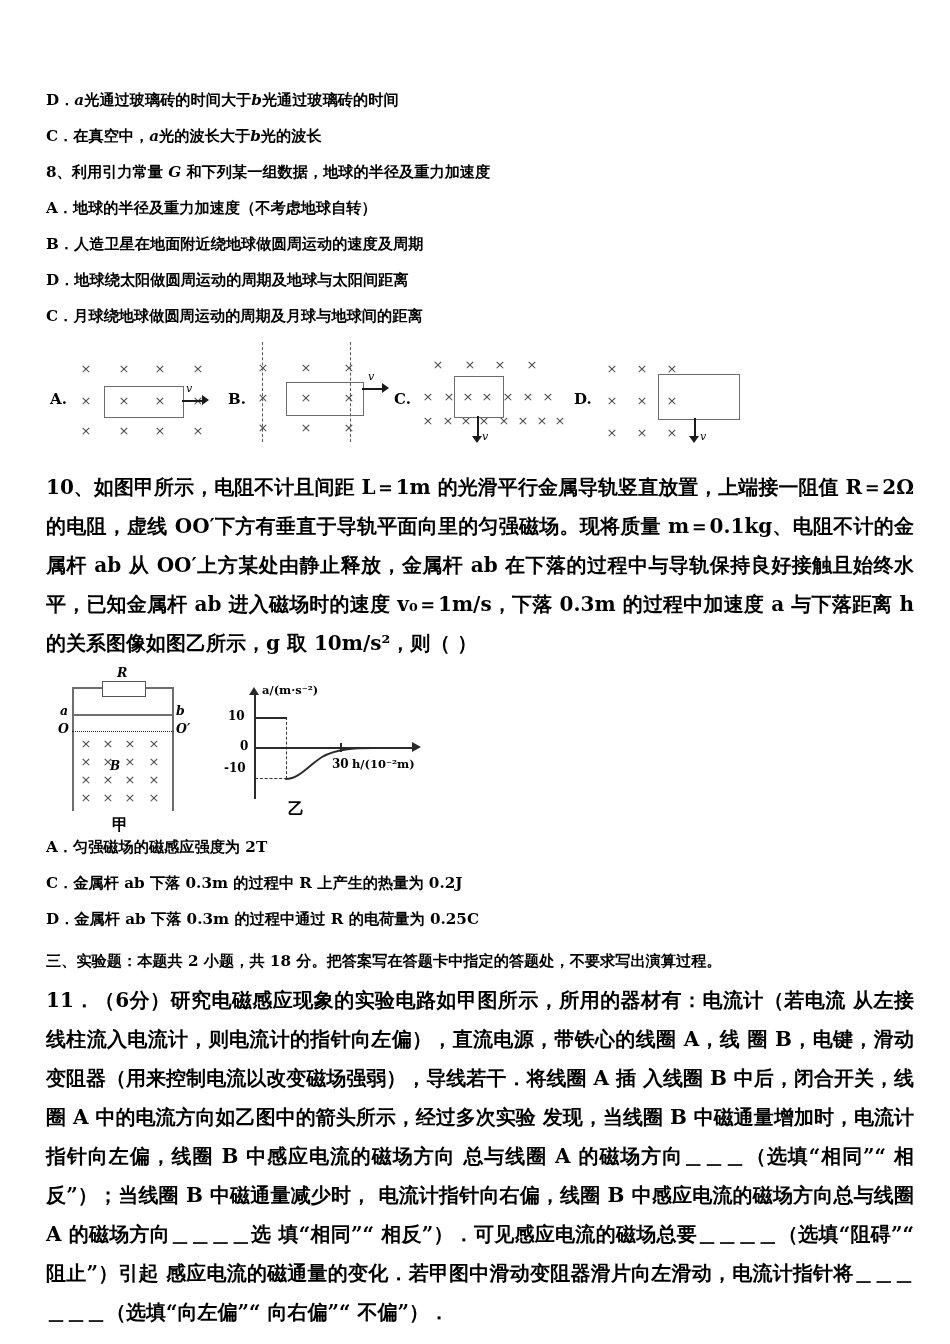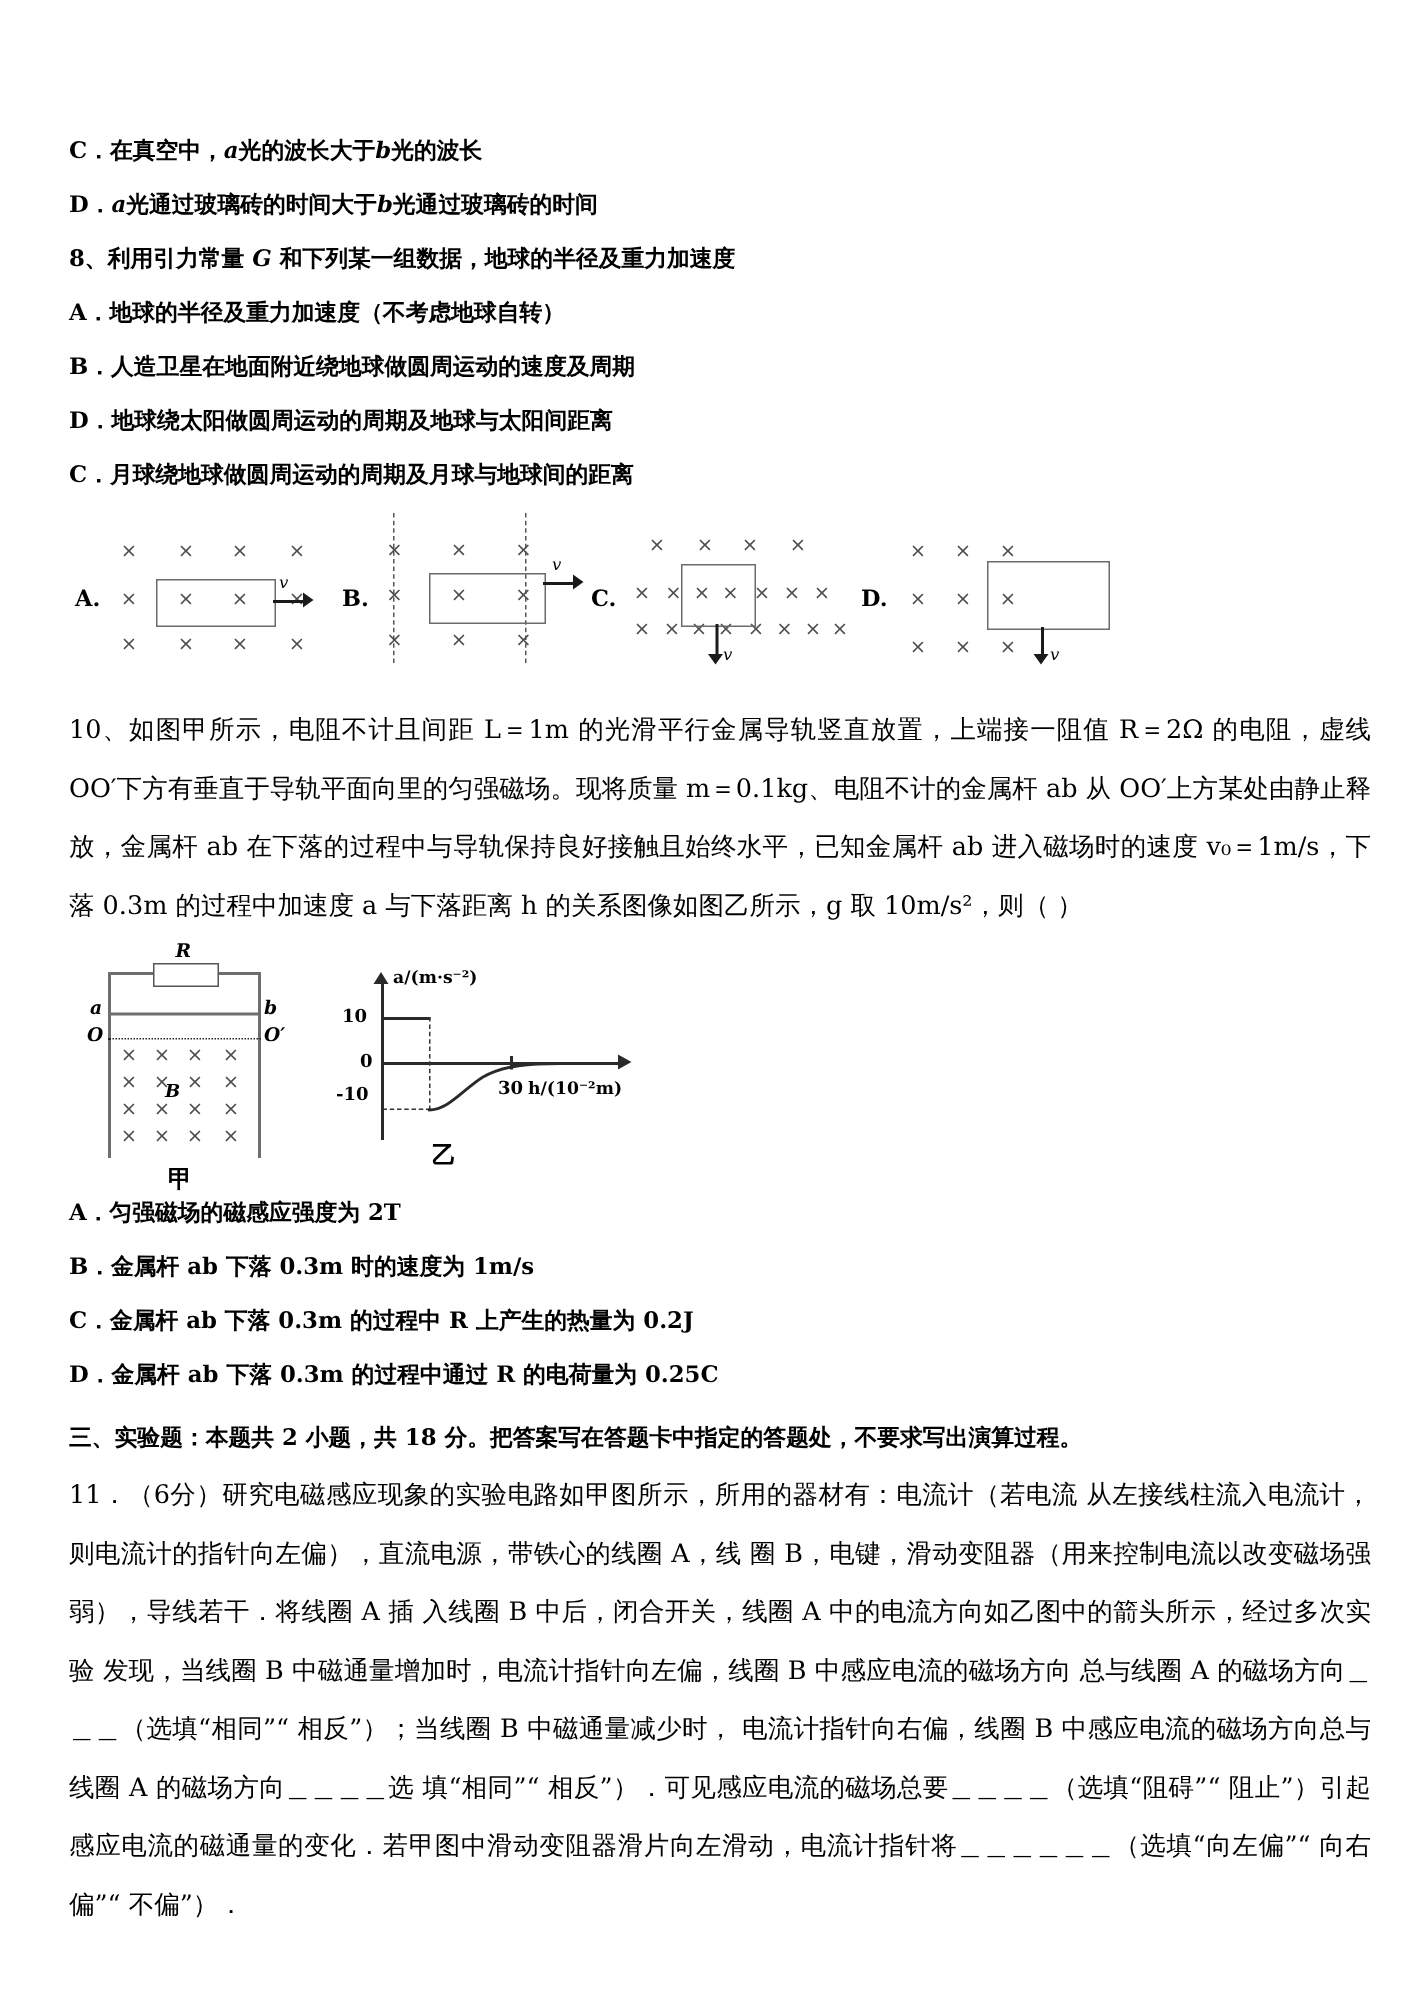--- a/index.html
+++ b/index.html
@@ -38,23 +38,23 @@
     display: inline-block;
     min-width: 26px;
     font-family: "DejaVu Serif", "Liberation Serif", serif;
   }
   .qline {
     font-size: 15.2px;
     line-height: 36px;
     font-weight: 700;
   }
   .para {
-    font-size: 17px;
+    font-size: 20px;
     line-height: 39px;
-    font-weight: 400;
+    font-weight: 700;
     text-align: justify;
   }
   i, .it { font-style: italic; }
 
   
   .q9row {
     position: relative;
     height: 118px;
     margin-top: 6px;
   }
@@ -146,24 +146,24 @@
   .dashh { position: absolute; border-top: 1.4px dashed #333; }
   .dashvv { position: absolute; border-left: 1.4px dashed #333; }
 </style>
 </head>
 <body>
 
 <div class="page">
   <div class="content">
 
     <div class="opt">
+      <span class="lbl">D．</span><i>a</i><span>光通过玻璃砖的时间大于</span><i>b</i><span>光通过玻璃砖的时间</span>
+    </div>
+    <div class="opt">
       <span class="lbl">C．</span><span>在真空中，</span><i>a</i><span>光的波长大于</span><i>b</i><span>光的波长</span>
-    </div>
-    <div class="opt">
-      <span class="lbl">D．</span><i>a</i><span>光通过玻璃砖的时间大于</span><i>b</i><span>光通过玻璃砖的时间</span>
     </div>
 
     <div class="qline">
       <span>8、利用引力常量</span>&nbsp;<i>G</i>&nbsp;<span>和下列某一组数据，地球的半径及重力加速度</span>
     </div>
     <div class="opt">
       <span class="lbl">A．</span><span>地球的半径及重力加速度（不考虑地球自转）</span>
     </div>
     <div class="opt">
       <span class="lbl">B．</span><span>人造卫星在地面附近绕地球做圆周运动的速度及周期</span>
@@ -363,23 +363,20 @@
         </svg>
 
         <span class="cap" style="left:74px; top:120px;">乙</span>
       </div>
     </div>
 
     <div class="opt" style="margin-top:4px">
       <span class="lbl">A．</span><span>匀强磁场的磁感应强度为 2T</span>
     </div>
     <div class="opt">
-      <span class="lbl">B．</span><span>金属杆 ab 下落 0.3m 时的速度为 1m/s</span>
-    </div>
-    <div class="opt">
       <span class="lbl">C．</span><span>金属杆 ab 下落 0.3m 的过程中 R 上产生的热量为 0.2J</span>
     </div>
     <div class="opt">
       <span class="lbl">D．</span><span>金属杆 ab 下落 0.3m 的过程中通过 R 的电荷量为 0.25C</span>
     </div>
 
     <div class="qline" style="margin-top:6px">三、实验题：本题共 2 小题，共 18 分。把答案写在答题卡中指定的答题处，不要求写出演算过程。</div>
 
     <div class="para" style="margin-top:2px">11．（6分）研究电磁感应现象的实验电路如甲图所示，所用的器材有：电流计（若电流 从左接线柱流入电流计，则电流计的指针向左偏），直流电源，带铁心的线圈 A，线 圈 B，电键，滑动变阻器（用来控制电流以改变磁场强弱），导线若干．将线圈 A 插 入线圈 B 中后，闭合开关，线圈 A 中的电流方向如乙图中的箭头所示，经过多次实验 发现，当线圈 B 中磁通量增加时，电流计指针向左偏，线圈 B 中感应电流的磁场方向 总与线圈 A 的磁场方向＿＿＿（选填“相同”“ 相反”）；当线圈 B 中磁通量减少时， 电流计指针向右偏，线圈 B 中感应电流的磁场方向总与线圈 A 的磁场方向＿＿＿＿选 填“相同”“ 相反”）．可见感应电流的磁场总要＿＿＿＿（选填“阻碍”“ 阻止”）引起 感应电流的磁通量的变化．若甲图中滑动变阻器滑片向左滑动，电流计指针将＿＿＿＿＿＿（选填“向左偏”“ 向右偏”“ 不偏”）．</div>
 

